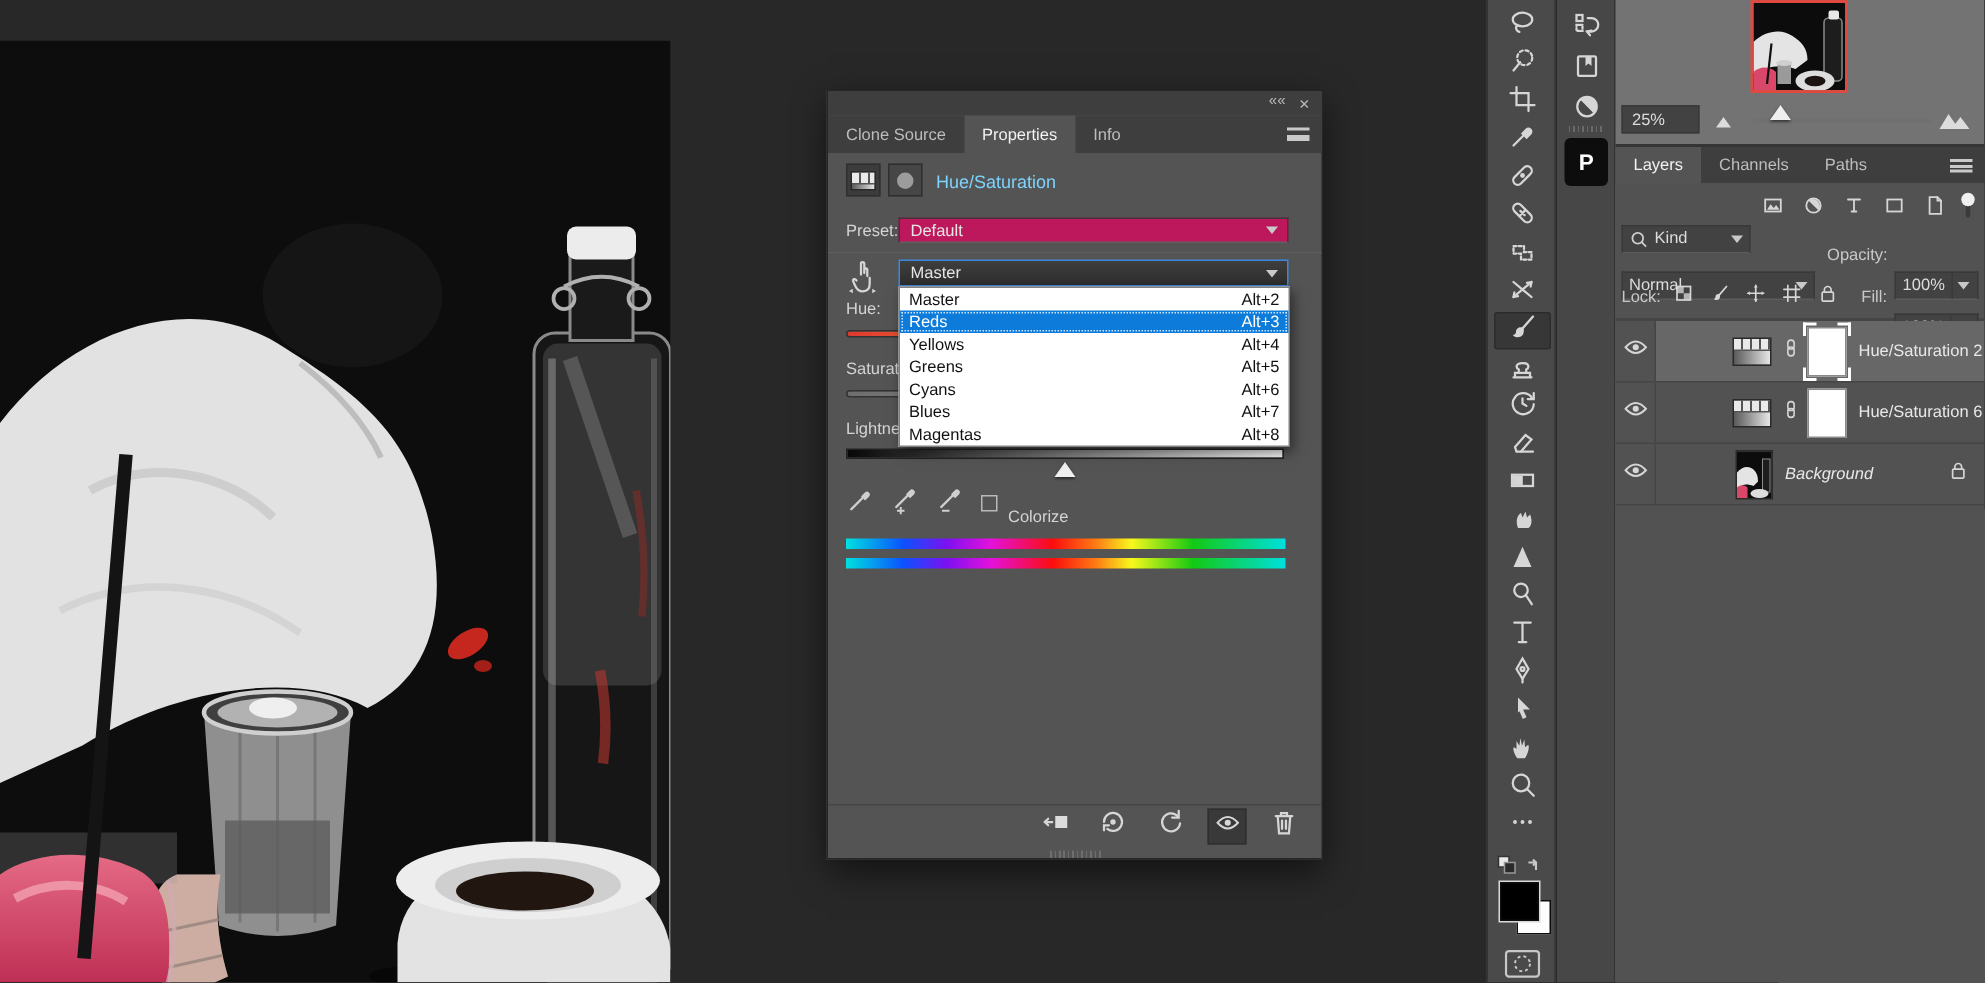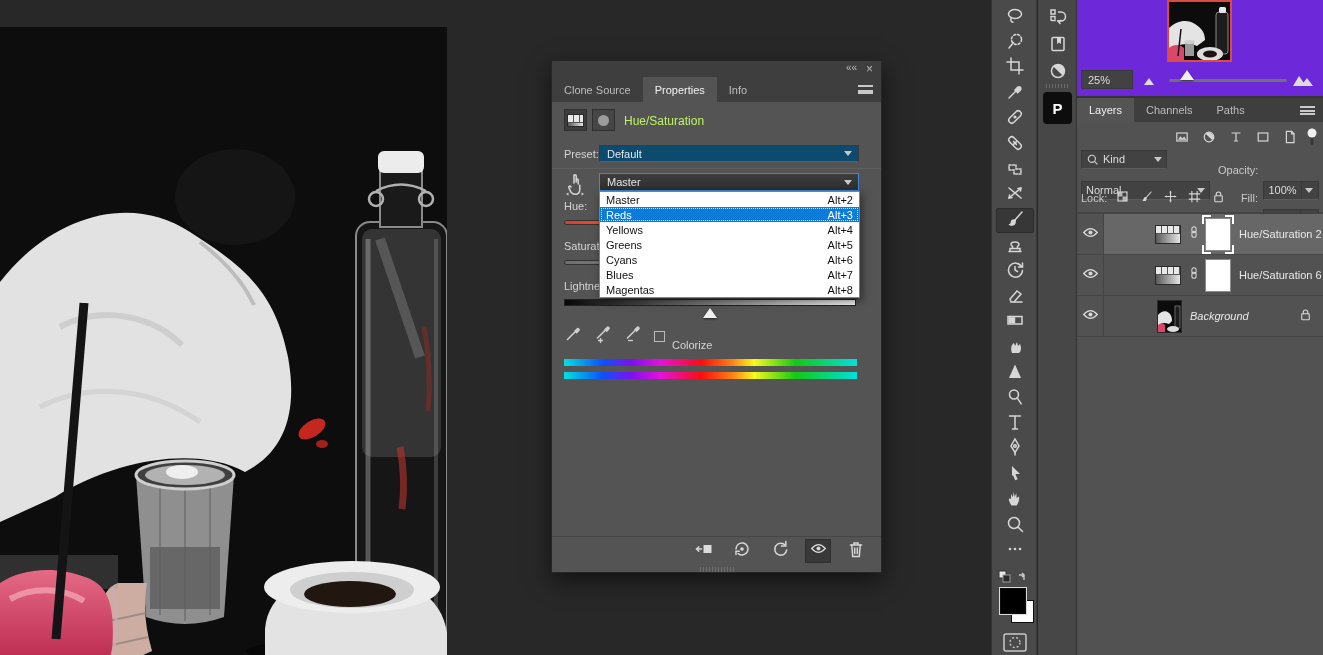--- a/index.html
+++ b/index.html
@@ -18,21 +18,21 @@
   #props .titlebar { position:absolute; left:0; top:0; right:0; height:16px; background:#3e3e3e; }
   .tb-ico { position:absolute; top:1px; font-size:10px; color:#b9b9b9; cursor:default; }
   #props .tabstrip { position:absolute; left:0; top:16px; right:0; height:25px; background:#3e3e3e;
                      display:flex; align-items:stretch; }
   .ptab { padding:0 12px; display:flex; align-items:center; font-size:11px; color:#bdbdbd; }
   .ptab.active { background:#545454; color:#f2f2f2; }
   .hamb { width:15px; height:9px; border-top:2px solid #c9c9c9; border-bottom:2px solid #c9c9c9; }
   .hamb:before { content:""; display:block; margin-top:2.5px; border-top:2px solid #c9c9c9; }
 
   .lbl { font-size:11px; color:#d4d4d4; }
-  .well { background:#0c4a6e; border:1px solid #3a3a3a; border-bottom-color:#5f5f5f;
+  .well { background:#be185d; border:1px solid #3a3a3a; border-bottom-color:#5f5f5f;
           display:flex; align-items:center; font-size:11px; color:#e6e6e6; }
   .chev { width:0; height:0; border-left:4px solid transparent; border-right:4px solid transparent;
           border-top:5px solid #c9c9c9; margin-left:auto; margin-right:6px; }
 
   .tile { width:23px; height:22px; background:#3c3c3c; border:1px solid #2f2f2f;
           display:flex; align-items:center; justify-content:center; }
 
   
   .minislider { height:5px; border-radius:3px; border:1px solid #333; }
   #lightness-bar { background:linear-gradient(90deg,#070707,#f6f6f6); height:7px; border:1px solid #222; }
@@ -70,21 +70,21 @@
   
   #dock { left:1038px; top:0; width:39px; height:655px; background:#474747; border-right:1px solid #333; }
   .dock-btn { position:absolute; left:6px; width:27px; height:26px; display:flex; align-items:center; justify-content:center; }
   #p-tile { position:absolute; left:5px; top:92px; width:29px; height:32px; background:#0d0d0d;
             border-radius:4px; color:#fff; font-weight:bold; font-size:15px;
             display:flex; align-items:center; justify-content:center; }
   .dock-grip { position:absolute; left:8px; top:84px; width:24px; height:4px;
                background:repeating-linear-gradient(90deg,#6a6a6a 0 1px,transparent 1px 3px); }
 
   
-  #rightpanels { left:1077px; top:0; width:246px; height:655px; background:#6d28d9; }
+  #rightpanels { left:1077px; top:0; width:246px; height:655px; background:#737373; }
   #nav-thumb { position:absolute; left:90px; top:0; width:65px; height:62px; border:2px solid #dd4a42; }
   #zoomrow { position:absolute; left:0; top:64px; width:246px; height:32px; }
   #zoom-readout { position:absolute; left:4px; top:6px; width:52px; height:19px; background:#424242;
                   border:1px solid #393939; font-size:11px; display:flex; align-items:center; padding-left:6px; }
   #zoom-track { position:absolute; left:92px; top:15px; width:118px; height:3px; background:#707070; border-radius:2px; }
   #zoom-thumb { position:absolute; left:103px; top:6px; }
 
   #layers-tabs { position:absolute; left:0; top:98px; width:246px; height:24px; background:#3e3e3e;
                  display:flex; align-items:stretch; }
   #layers-body { position:absolute; left:0; top:122px; width:246px; height:533px; background:#525252; }
@@ -198,21 +198,21 @@
   <div class="abs" style="left:12px; top:48px;">
     <div class="tile">
         <span class="huesat-thumb" style="width:17px;height:13px;"></span>
       </div>
   </div>
   <div class="abs" style="left:40px; top:48px;">
     <div class="tile" style="background:#464646;">
         <span style="width:11px;height:11px;border-radius:50%;background:#9c9c9c;display:block;"></span>
       </div>
   </div>
-  <div class="abs lbl" style="left:72px; top:53px; font-size:12px; color:#bef264;">Hue/Saturation</div>
+  <div class="abs lbl" style="left:72px; top:53px; font-size:12px; color:#7dd3fc;">Hue/Saturation</div>
 
   <div class="abs lbl" style="left:12px; top:87px;">Preset:</div>
   <div class="abs well" style="left:47px; top:84px; width:260px; height:17px; padding-left:7px;">
     <span>Default</span>
     <span class="chev"></span>
   </div>
   <div class="abs" style="left:0; top:107px; width:329px; height:1px; background:#474747; border-bottom:1px solid #5e5e5e;"></div>
 
   <div class="abs" style="left:12px; top:112px;">
     <svg width="22" height="24" viewBox="0 0 22 24">

